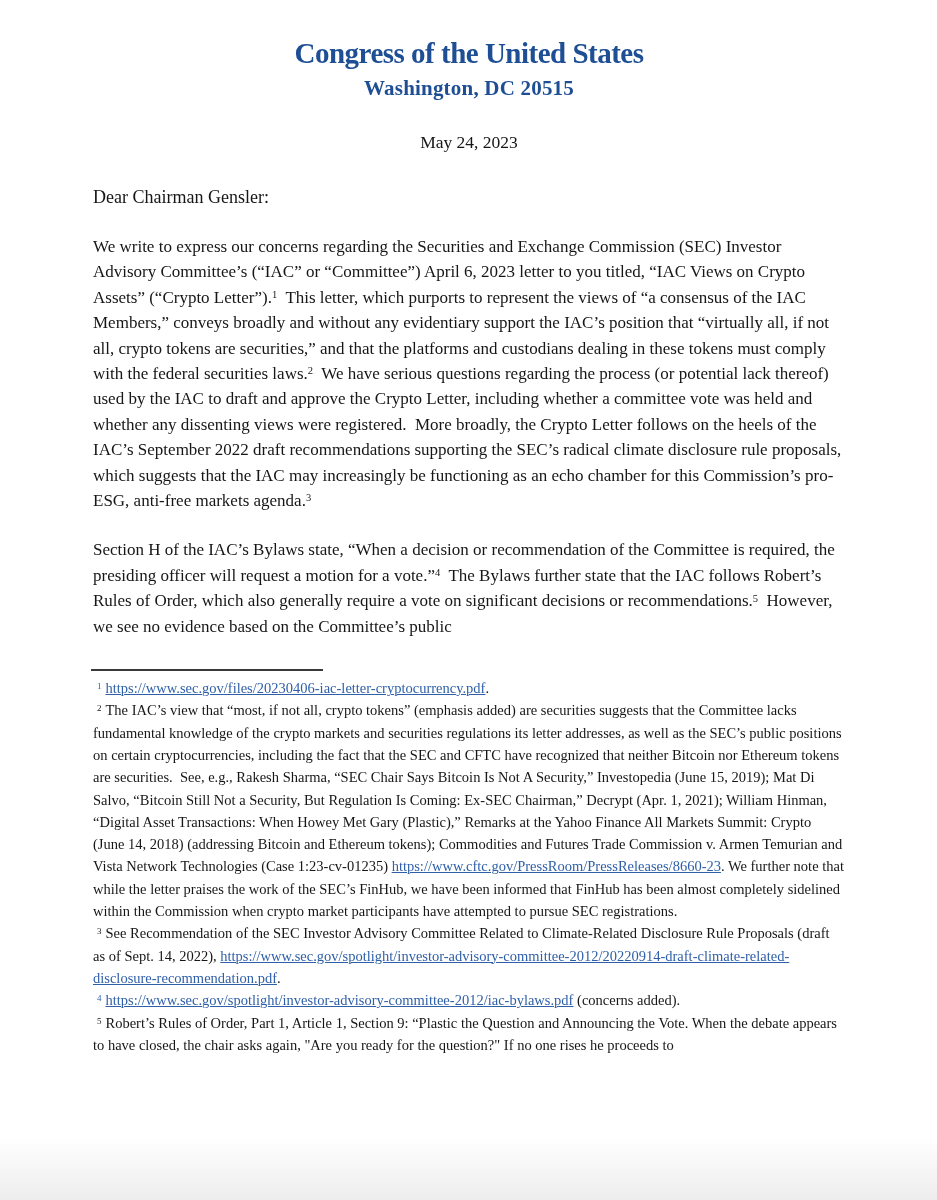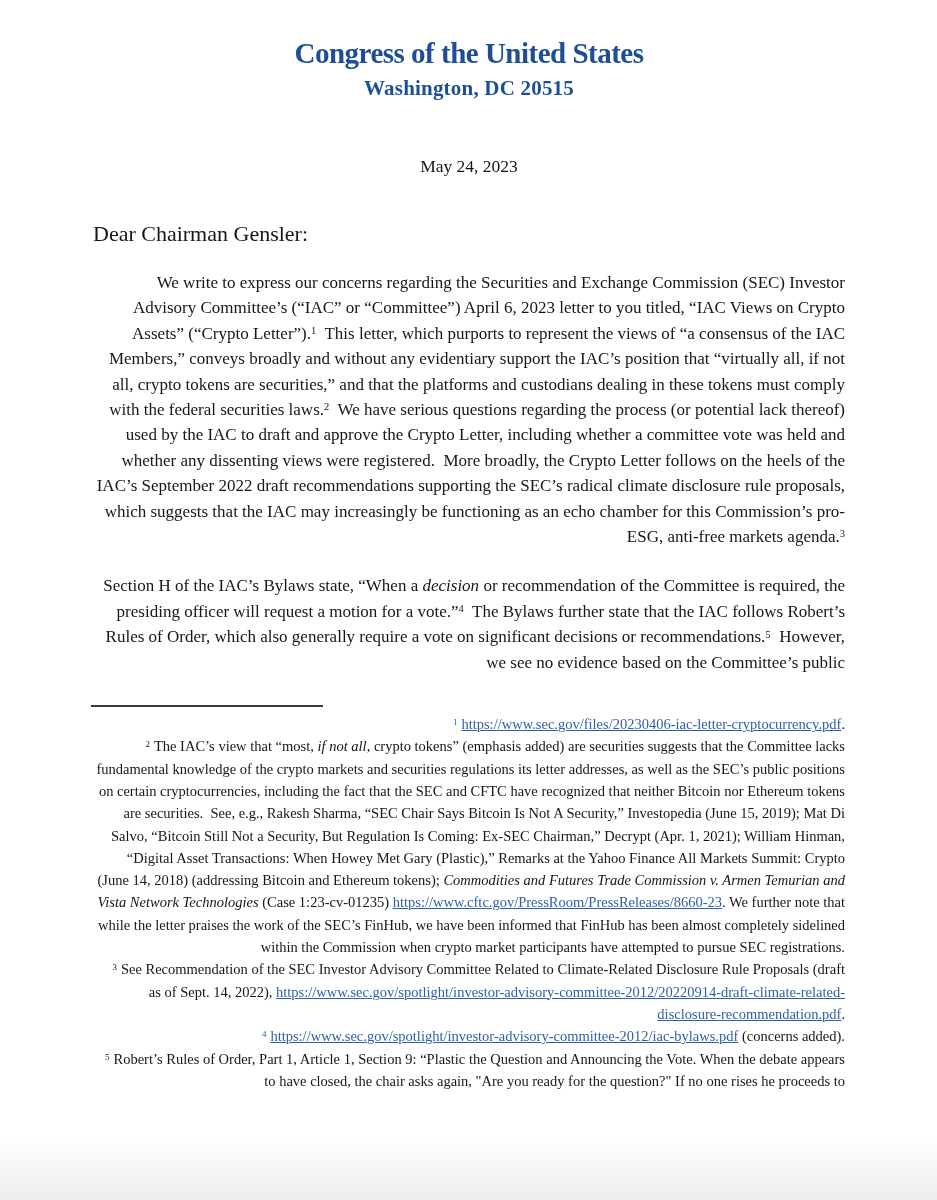--- a/index.html
+++ b/index.html
@@ -34,61 +34,60 @@
     font-weight:bold;
     font-size:21px;
     line-height:22px;
     margin-top:7px;
     letter-spacing:0.2px;
   }
   .date {
     text-align:center;
     font-size:17.5px;
     line-height:22px;
-    margin-top:56px;
+    margin-top:32px;
   }
   .salutation {
-    font-size:22px;
+    font-size:18px;
     line-height:25px;
-    margin-top:44px;
+    margin-top:32px;
   }
   .para {
     font-size:17px;
     line-height:25.4px;
     margin-top:24px;
     white-space:pre-wrap;
-    text-align:right;
+    text-align:left;
   }
   .sup {
     font-size:0.62em;
     position:relative;
     top:-0.45em;
     line-height:0;
   }
-  .i { font-style:italic; }
+  .i { }
   .lnk {
     color:var(--link, #2e5fa8);
     text-decoration:underline;
     text-decoration-thickness:1px;
     cursor:pointer;
   }
   .lnkcolor { color:var(--link, #2e5fa8); }
   .fnrule {
     border:none;
     border-top:2px solid var(--rule, #3a3a3a);
     width:232px;
     margin:30px 0 0 -2px;
   }
   .footnotes { margin-top:6px; }
   .fn {
     font-size:14.5px;
     line-height:22.3px;
     white-space:pre-wrap;
     text-indent:4px;
-    text-align:right;
   }
   .fnnum { margin-right:4px; }
 </style>
 </head>
 <body>
 
 <div class="page">
 
   <header class="letterhead">
     <div class="org">Congress of the United States</div>

